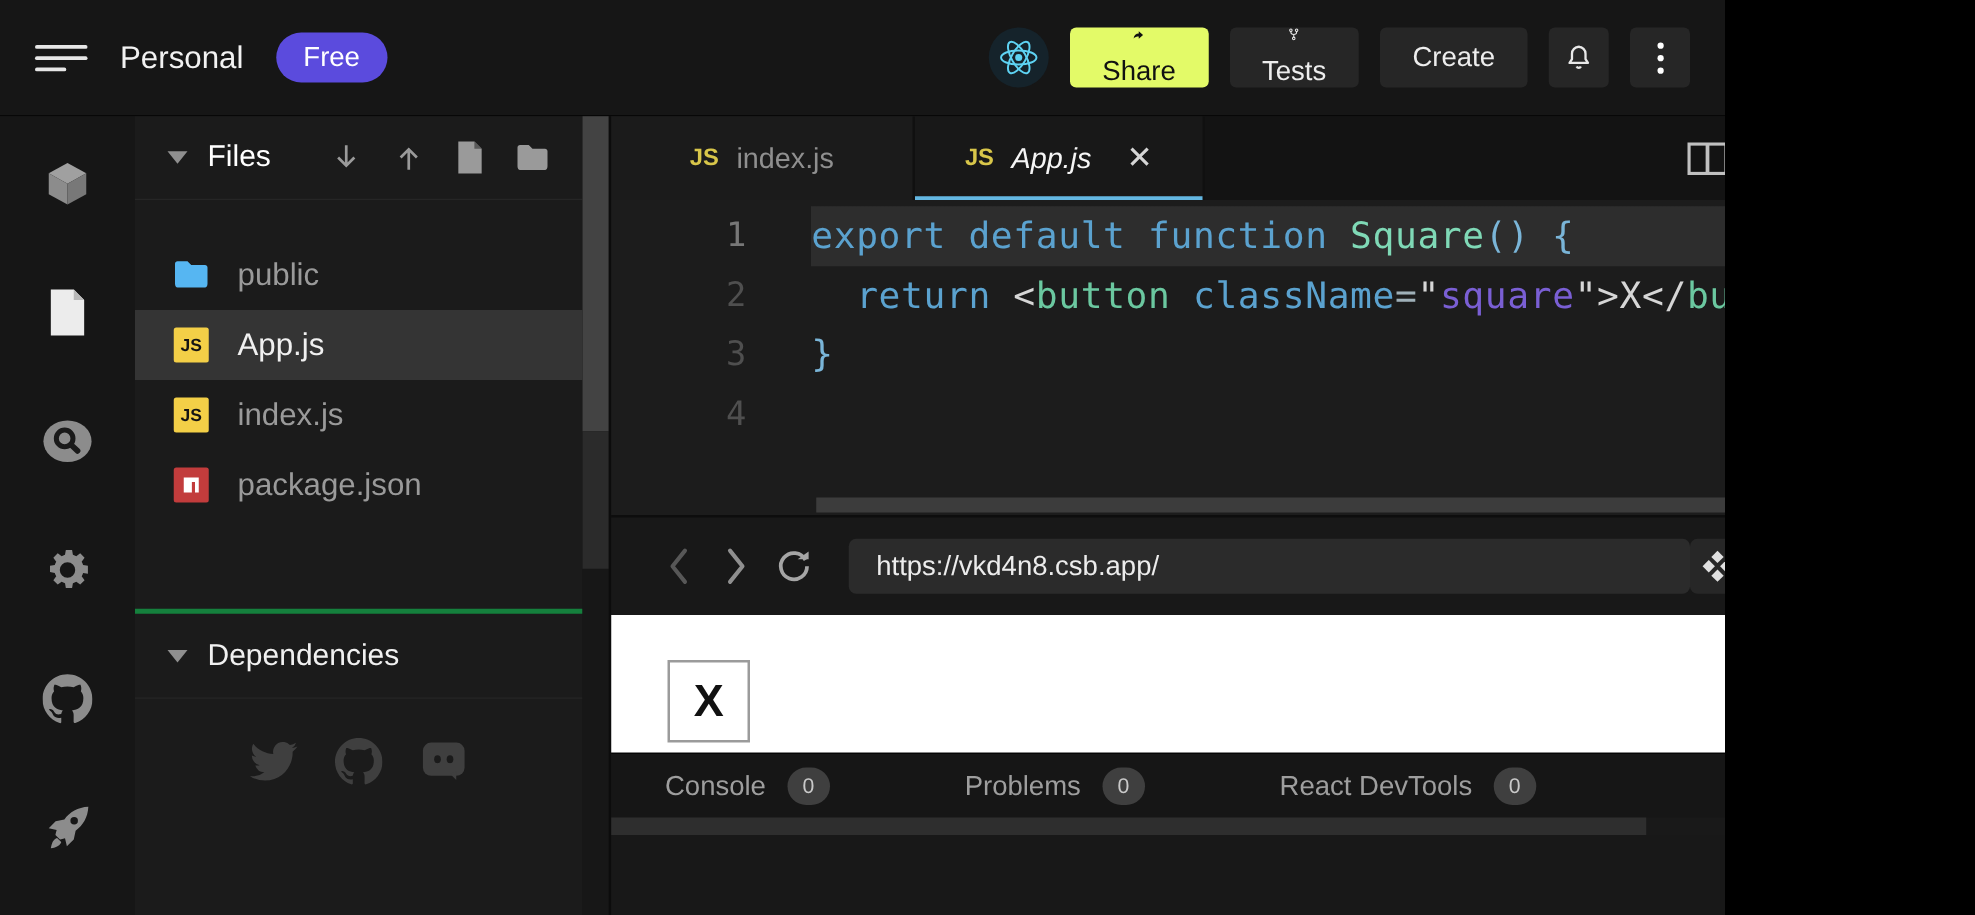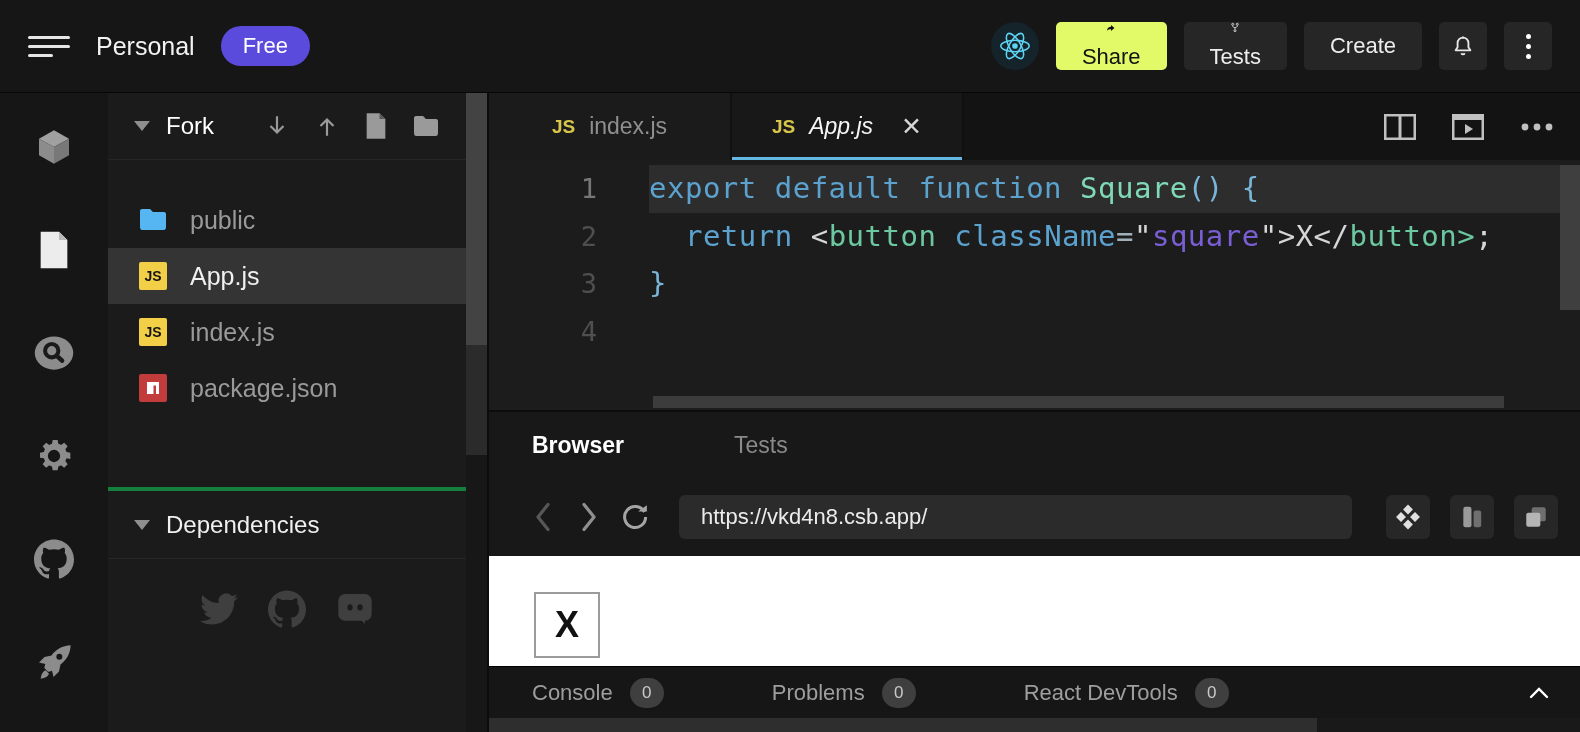--- a/index.html
+++ b/index.html
@@ -1,17 +1,17 @@
 <!DOCTYPE html>
 <html><head>
 <meta charset="utf-8">
 <style>
   html,body{margin:0;padding:0;background:#000;}
   *{box-sizing:border-box;}
-  .app{width:1580px;height:732px;position:relative;overflow:hidden;background:#161616;
+  .app{width:1380px;height:732px;position:relative;overflow:hidden;background:#161616;
        font-family:"Liberation Sans",sans-serif;color:#e8e8e8;}
 
   
   .topbar{height:93px;display:flex;align-items:center;justify-content:space-between;
           padding:0 28px;background:#161616;border-bottom:1px solid #070707;}
   .h-left{display:flex;align-items:center;gap:26px;}
   .hamburger{width:42px;cursor:pointer;}
   .hamburger span{display:block;height:3px;background:#e6e6e6;border-radius:2px;margin:6px 0;}
   .hamburger span:nth-child(3){width:60%;}
   .workspace{font-size:25px;color:#f2f2f2;}
@@ -217,21 +217,21 @@
             <circle cx="15.2" cy="8.8" r="1.8" fill="#161616"></circle>
             <path d="M7 17c-1.6.5-2.6 2.1-3 5 2.9-.4 4.5-1.4 5-3z"></path>
           </g>
         </svg>
       </div>
     </nav>
 
     <aside class="explorer">
       <div class="exp-header">
         <span class="chev"></span>
-        <span class="exp-title">Fork</span>
+        <span class="exp-title">Files</span>
         <span class="exp-actions">
           <svg width="26" height="28" viewBox="0 0 24 24">
             <path fill="none" stroke="#9a9a9a" stroke-width="2" d="M12 3v14M6 12l6 6 6-6"></path>
           </svg>
           <svg width="26" height="28" viewBox="0 0 24 24">
             <path fill="none" stroke="#9a9a9a" stroke-width="2" d="M12 21V7M6 12l6-6 6 6"></path>
           </svg>
           <svg width="24" height="28" viewBox="0 0 20 24">
             <path fill="#9a9a9a" d="M2 1h11l5 5v17H2z"></path>
               <path fill="#5a5a5a" d="M13 1l5 5h-5z"></path>
@@ -348,24 +348,20 @@
           <div class="code-line hl"><span class="gutter">1</span><span class="line-content"><span style="color: rgb(91, 162, 207);">export default function </span><span style="color: rgb(127, 217, 182);">Square</span><span style="color: rgb(122, 181, 216);">() {</span></span></div>
             <div class="code-line"><span class="gutter">2</span><span class="line-content"><span style="color: rgb(214, 214, 214);">  </span><span style="color: rgb(91, 162, 207);">return</span><span style="color: rgb(214, 214, 214);"> </span><span style="color: rgb(214, 214, 214);">&lt;</span><span style="color: rgb(107, 200, 160);">button</span><span style="color: rgb(214, 214, 214);"> </span><span style="color: rgb(91, 162, 207);">className</span><span style="color: rgb(159, 176, 184);">=</span><span style="color: rgb(214, 214, 214);">"</span><span style="color: rgb(122, 95, 212);">square</span><span style="color: rgb(214, 214, 214);">"</span><span style="color: rgb(214, 214, 214);">&gt;X</span><span style="color: rgb(214, 214, 214);">&lt;/</span><span style="color: rgb(107, 200, 160);">button&gt;</span><span style="color: rgb(214, 214, 214);">;</span></span></div>
             <div class="code-line"><span class="gutter">3</span><span class="line-content"><span style="color: rgb(122, 181, 216);">}</span></span></div>
             <div class="code-line"><span class="gutter">4</span><span class="line-content"></span></div>
             <div class="vscroll"></div>
           <div class="hscroll"></div>
         </div>
       </section>
 
       <section class="preview">
-        <div class="ptabs" id="ptabs-mount">
-            <span class="ptab active">Browser</span>
-            <span class="ptab">Tests</span>
-          </div>
         <div class="ptoolbar">
           <span class="navic">
             <svg width="20" height="30" viewBox="0 0 14 24">
                 <path fill="none" stroke="#575757" stroke-width="2.6" stroke-linecap="round" stroke-linejoin="round" d="M11 2L3 12l8 10"></path>
               </svg>
           </span>
           <span class="navic">
             <svg width="20" height="30" viewBox="0 0 14 24">
                 <path fill="none" stroke="#8f8f8f" stroke-width="2.6" stroke-linecap="round" stroke-linejoin="round" d="M3 2l8 10-8 10"></path>
               </svg>

